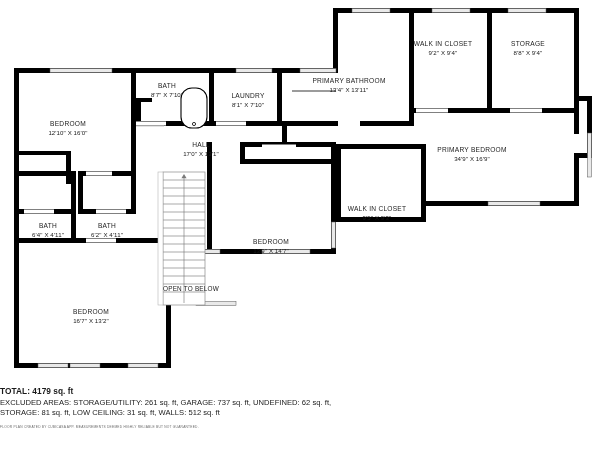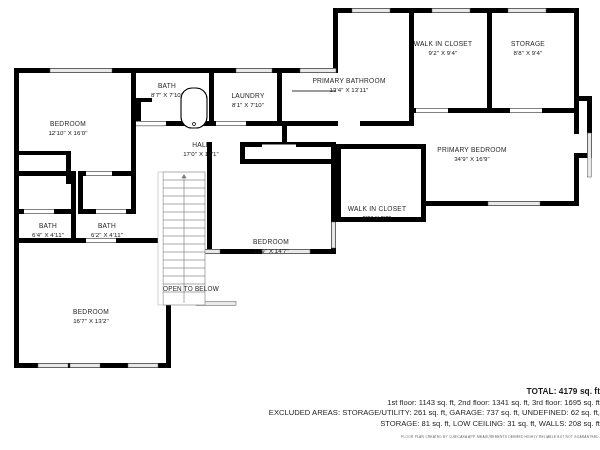--- a/index.html
+++ b/index.html
@@ -51,21 +51,21 @@
     font-size: 6.4px;
     letter-spacing: 0.2px;
     fill: #1a1a1a;
     text-anchor: middle;
   }
   #summary {
     position: absolute;
     left: 0;
     top: 386px;
     width: 600px;
-    text-align: right;
+    text-align: left;
     line-height: 1.35;
   }
   #summary .total {
     font-size: 8.3px;
     font-weight: bold;
     letter-spacing: 0.05px;
     margin: 0 0 1px 0;
   }
   #summary .line {
     font-size: 7.6px;
@@ -287,17 +287,16 @@
       </g>
 
     <g id="plan-annotations">
         <text class="otb" x="191" y="291">OPEN TO BELOW</text>
       </g>
   </svg>
 </div>
 
 <div id="summary">
   <p class="total">TOTAL: 4179 sq. ft</p>
-  <p class="line">1st floor: 1143 sq. ft, 2nd floor: 1341 sq. ft, 3rd floor: 1695 sq. ft</p>
   <p class="line">EXCLUDED AREAS: STORAGE/UTILITY: 261 sq. ft, GARAGE: 737 sq. ft, UNDEFINED: 62 sq. ft,</p>
-  <p class="line">STORAGE: 81 sq. ft, LOW CEILING: 31 sq. ft, WALLS: 208 sq. ft</p>
+  <p class="line">STORAGE: 81 sq. ft, LOW CEILING: 31 sq. ft, WALLS: 512 sq. ft</p>
   <p class="disclaimer">FLOOR PLAN CREATED BY CUBICASA APP. MEASUREMENTS DEEMED HIGHLY RELIABLE BUT NOT GUARANTEED.</p>
 </div>
 
 </body></html>

